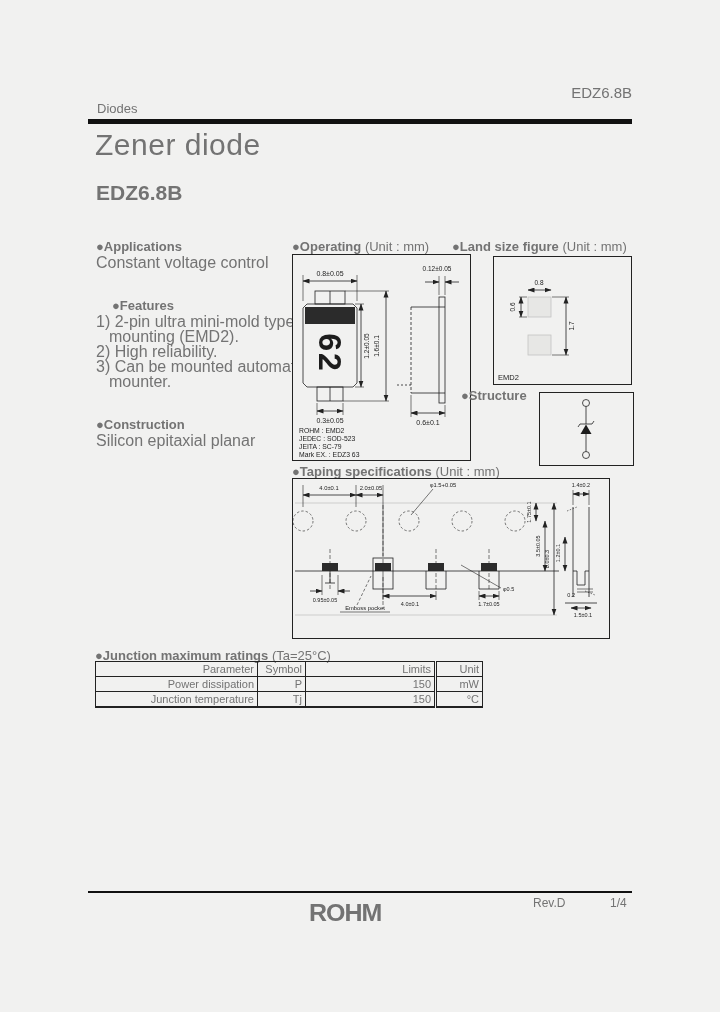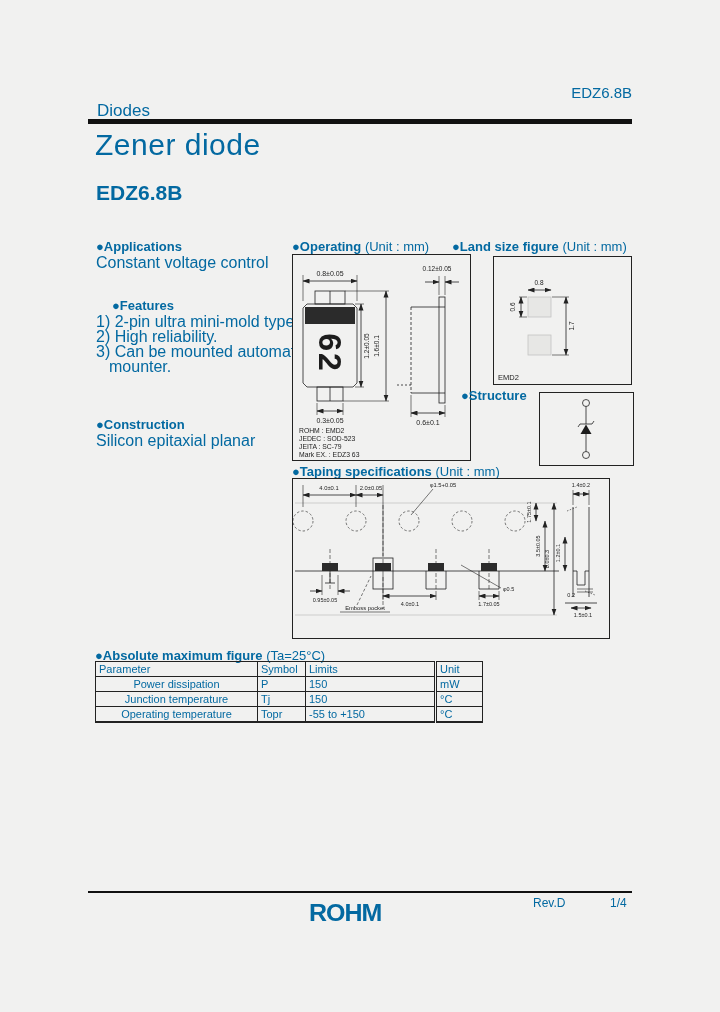--- a/index.html
+++ b/index.html
@@ -1,41 +1,41 @@
 <!DOCTYPE html>
 <html><head>
 <meta charset="utf-8">
 <style>
   html,body{margin:0;padding:0;background:#d8d8d8}
   .page{position:relative;width:720px;height:1012px;background:#f1f1f0;
-        font-family:"Liberation Sans","DejaVu Sans",sans-serif;color:#0369a1;overflow:hidden}
+        font-family:"Liberation Sans","DejaVu Sans",sans-serif;color:#737373;overflow:hidden}
   .abs{position:absolute}
   .reg{font-weight:normal}
   .doc-code{font-size:15px}
-  .category{font-size:17px}
+  .category{font-size:13px}
   .rule{background:#111}
   .title{font-size:30px;letter-spacing:0.5px}
   .part{font-size:21px;font-weight:bold}
   .sec-h{font-size:13px;font-weight:bold;white-space:nowrap}
   .body-txt{font-size:16px;line-height:15px;white-space:nowrap}
   .feature-line{display:block;white-space:nowrap}
   .indent{padding-left:13px}
   .fig-box{border:1px solid #222;background:#f1f1f0}
   svg{display:block}
   svg text{font-family:"Liberation Sans","DejaVu Sans",sans-serif;fill:#1c1c1c}
   svg .ln{stroke:#222;stroke-width:0.8;fill:none}
   svg .thin{stroke:#222;stroke-width:0.6;fill:none}
   svg .faint{stroke:#b5b5b5;stroke-width:0.6;fill:none}
   svg .pad{fill:#e7e7e5;stroke:#c4c4c2;stroke-width:0.8}
   svg .fillk{fill:#2b2b2b;stroke:none}
   table.ratings{border-collapse:collapse;font-size:11px;table-layout:fixed;
                 border:1px solid #222;border-bottom:2px solid #222}
   table.ratings th,table.ratings td{border:1px solid #222;height:14px;line-height:13px;
-                padding:0 3px;text-align:left;font-weight:normal;overflow:hidden;white-space:nowrap}
-  table.ratings td.pname{text-align:center}
+                padding:0 3px;text-align:right;font-weight:normal;overflow:hidden;white-space:nowrap}
+  table.ratings td.pname{text-align:right}
   table.ratings .ucol{border-left:3px double #222}
   .footer-rev{font-size:12px}
   .logo{font-size:25px;font-weight:bold;letter-spacing:-1px;transform:scaleY(0.92)}
 </style>
 </head>
 <body>
 
 <div class="page">
 
   <div class="abs doc-code" style="top:84px;left:450px;width:182px;text-align:right">EDZ6.8B</div>
@@ -43,20 +43,21 @@
   <div class="abs rule" style="top:119px;left:88px;width:544px;height:5px"></div>
   <div class="abs title" style="top:128px;left:95px">Zener diode</div>
   <div class="abs part" style="top:181px;left:96px">EDZ6.8B</div>
 
   <div class="abs sec-h" style="top:239px;left:96px">●Applications</div>
   <div class="abs body-txt" style="top:255px;left:96px">Constant voltage control</div>
 
   <div class="abs sec-h" style="top:298px;left:112px">●Features</div>
   <div class="abs body-txt" style="top:314px;left:96px">
     <span class="feature-line">1) 2-pin ultra mini-mold type for high-density</span>
+    <span class="feature-line indent">mounting (EMD2).</span>
     <span class="feature-line">2) High reliability.</span>
     <span class="feature-line">3) Can be mounted automatically, using chip</span>
     <span class="feature-line indent">mounter.</span>
   </div>
 
   <div class="abs sec-h" style="top:417px;left:96px">●Construction</div>
   <div class="abs body-txt" style="top:433px;left:96px">Silicon epitaxial planar</div>
 
   <div class="abs sec-h" style="top:239px;left:292px">
     <span>●Operating</span>
@@ -256,21 +257,21 @@
         <line class="thin" x1="206" y1="112" x2="206" y2="121"></line>
         <line class="ln" x1="186" y1="117" x2="206" y2="117" marker-start="url(#a4s)" marker-end="url(#a4e)"></line>
         <text x="196" y="127" font-size="5.5" text-anchor="middle">1.7±0.05</text>
         <line class="thin" x1="168" y1="86" x2="208" y2="109"></line>
         <text x="210" y="112" font-size="5.5">φ0.5</text>
       </g>
     </svg>
   </div>
 
   <div class="abs sec-h" style="top:648px;left:95px">
-    <span>●Absolute maximum figure</span>
+    <span>●Junction maximum ratings</span>
     <span class="reg">(Ta=25°C)</span>
   </div>
   <table class="ratings abs" style="top:661px;left:95px;width:387px">
     <colgroup>
         <col style="width:162px">
         <col style="width:48px">
         <col style="width:130px">
         <col style="width:47px">
       </colgroup>
     <tbody>
@@ -285,26 +286,20 @@
       <td>P</td>
       <td>150</td>
       <td class="ucol">mW</td>
     </tr>
     <tr>
       <td class="pname">Junction temperature</td>
       <td>Tj</td>
       <td>150</td>
       <td class="ucol">°C</td>
     </tr>
-    <tr>
-      <td class="pname">Operating temperature</td>
-      <td>Topr</td>
-      <td>-55 to +150</td>
-      <td class="ucol">°C</td>
-    </tr>
   </tbody>
     </table>
 
   <div class="abs rule" style="top:891px;left:88px;width:544px;height:2px"></div>
   <div class="abs footer-rev" style="top:896px;left:533px">Rev.D</div>
   <div class="abs footer-rev" style="top:896px;left:610px">1/4</div>
   <div class="abs logo" style="top:899px;left:309px">ROHM</div>
 
 </div>
 

